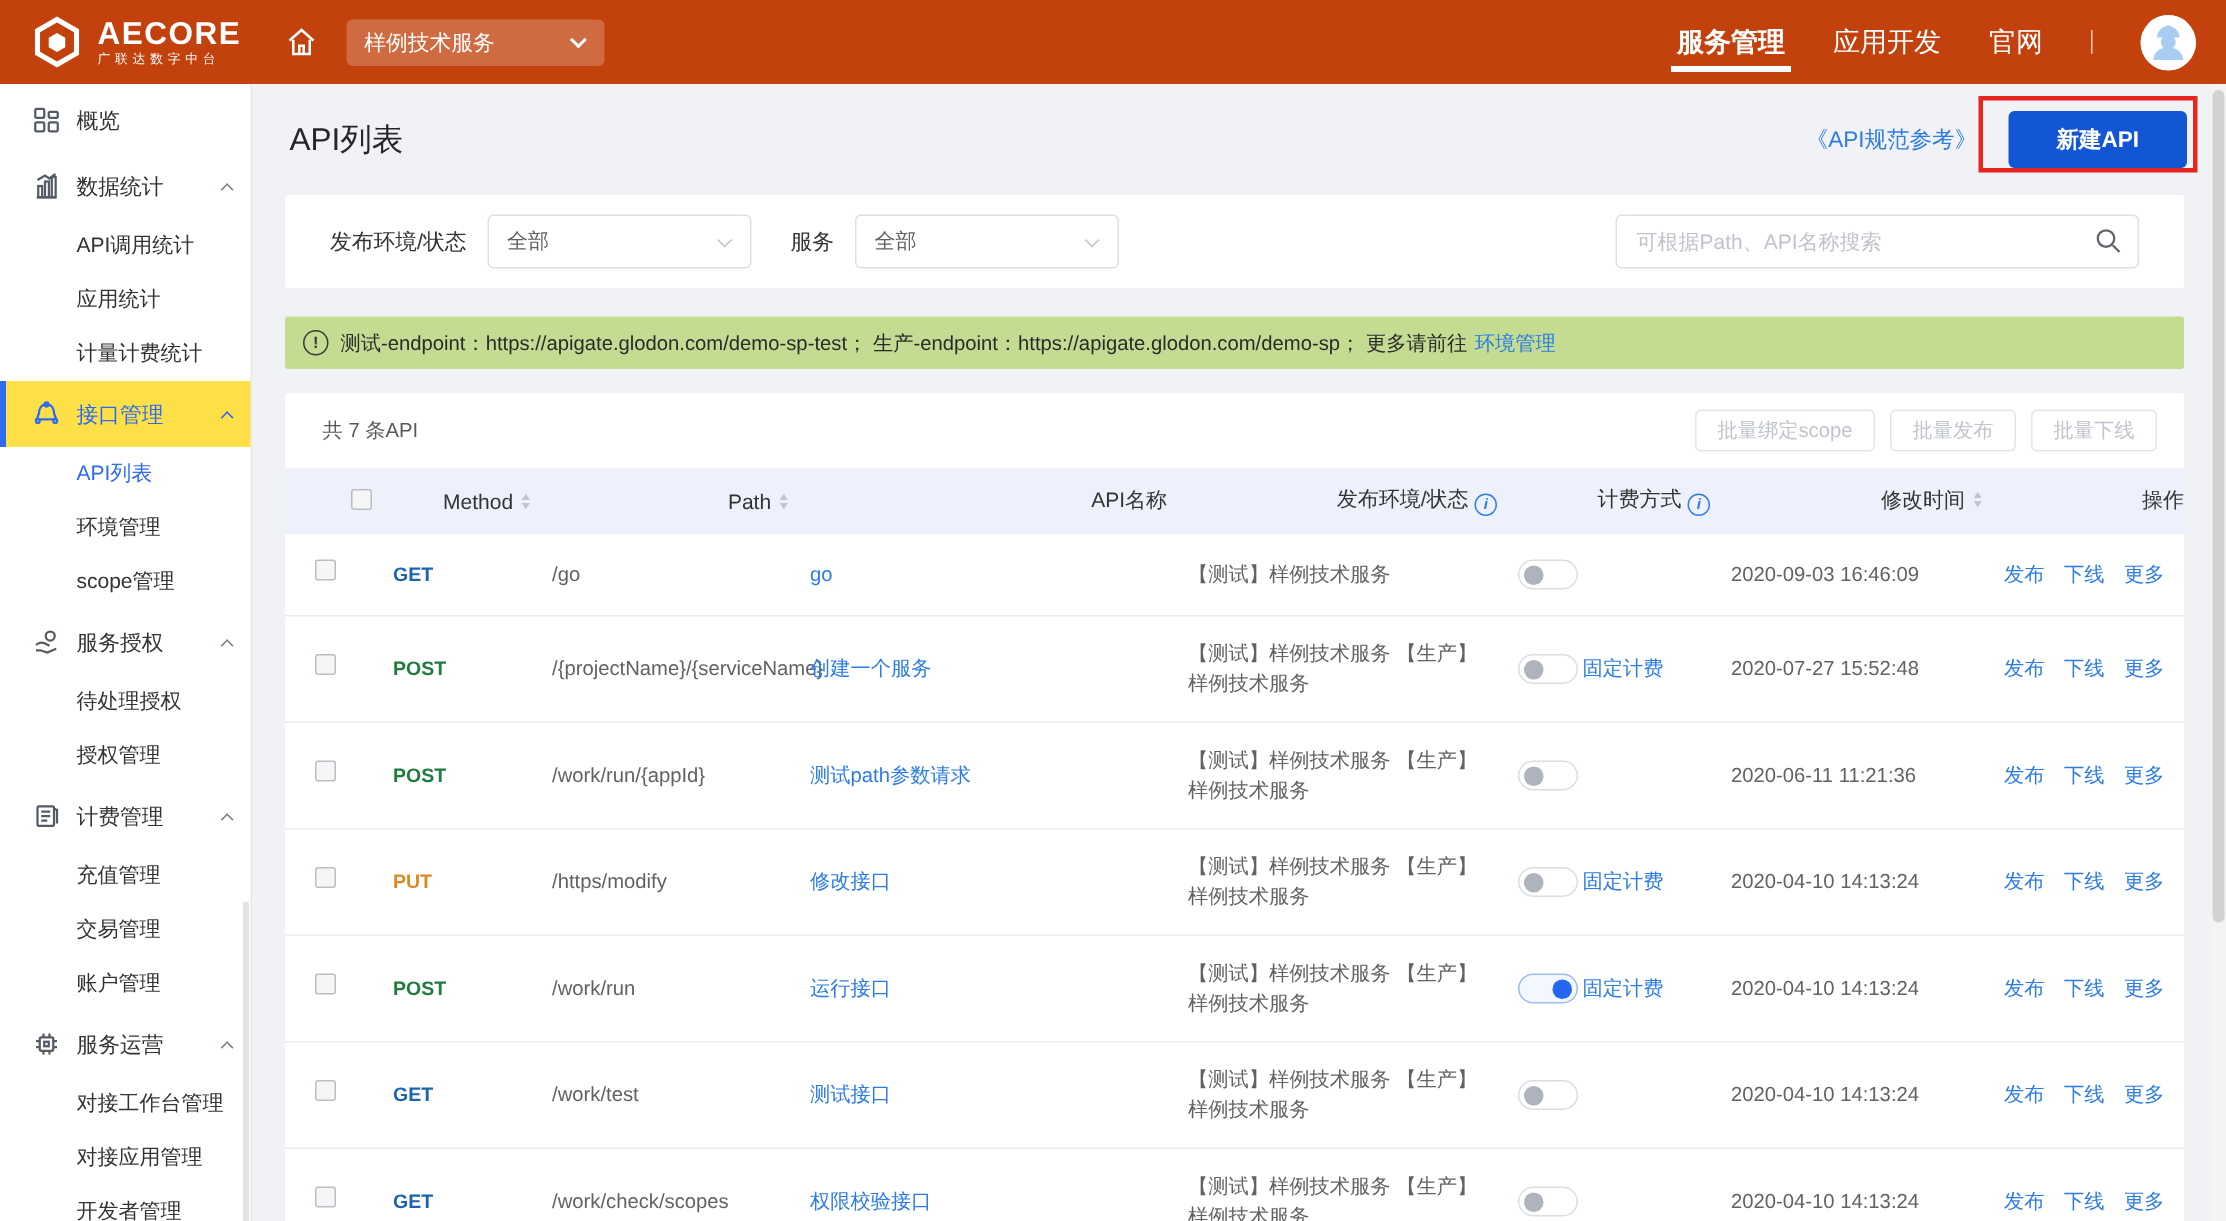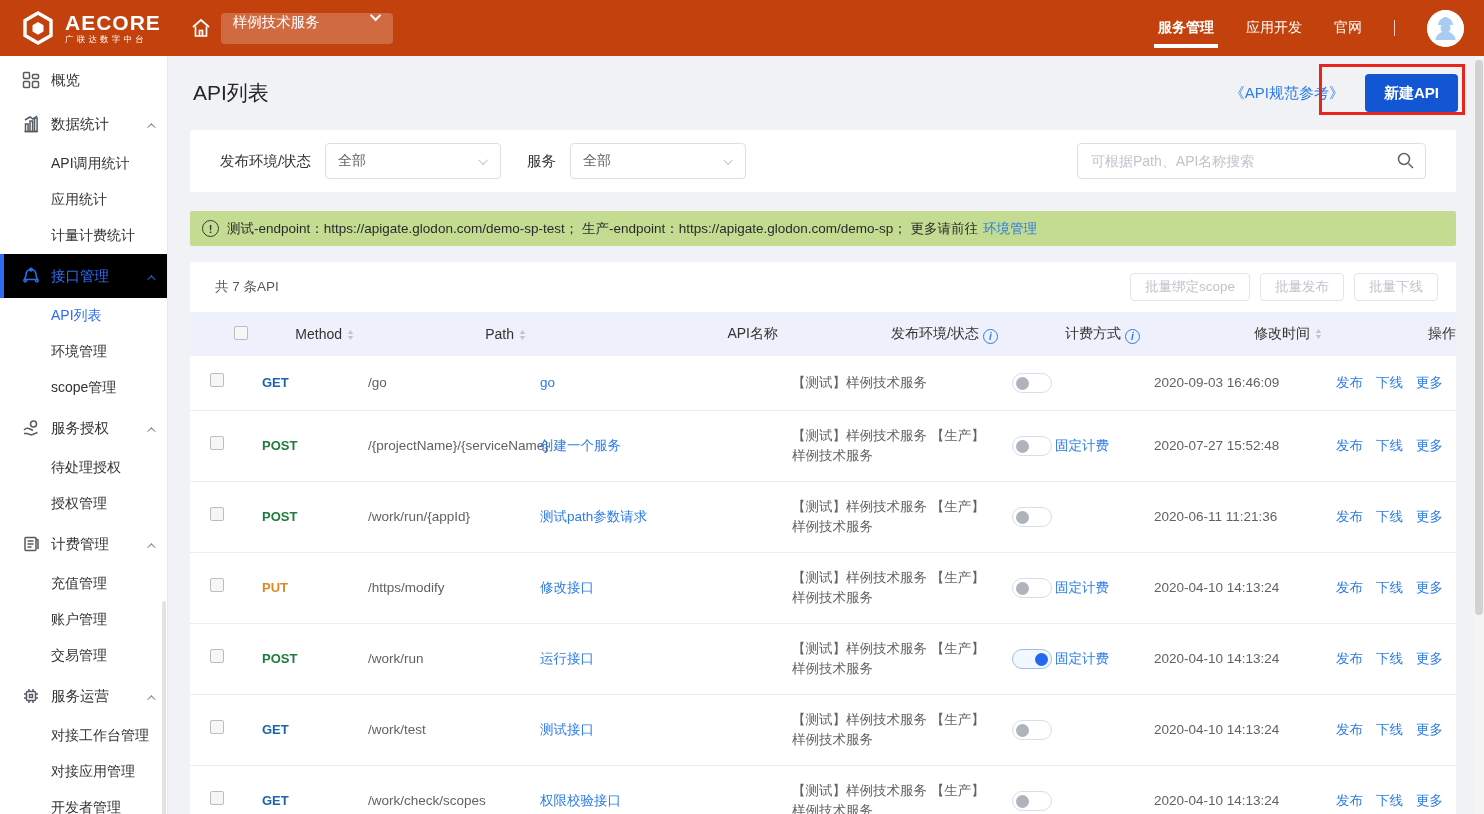--- a/index.html
+++ b/index.html
@@ -6,51 +6,51 @@
   html,body { width:1484px; height:814px; overflow:hidden; }
   body { font-family:"Liberation Sans","DejaVu Sans",sans-serif; background:#f1f2f6; color:#333; position:relative; }
 
   
   .topbar { position:absolute; top:0; left:0; right:0; height:56px; background:#c2410c; display:flex; align-items:center; padding:0 20px; z-index:10; }
   .logo { display:flex; align-items:center; gap:9px; }
   .logo-txt { display:flex; flex-direction:column; }
   .logo-title { color:#fff; font-size:21px; font-weight:bold; letter-spacing:1px; line-height:22px; }
   .logo-sub { color:#fff; font-size:8.5px; letter-spacing:3.2px; line-height:11px; }
   .home-ic { margin-left:28px; display:flex; align-items:center; cursor:pointer; }
-  .ws-select { margin-left:8px; width:172px; height:31px; background:rgba(255,255,255,.22); border-radius:4px; display:flex; justify-content:space-between; padding:0 12px; color:#fff; font-size:14.5px; cursor:pointer; }
+  .ws-select { margin-left:18px; width:172px; height:31px; background:rgba(255,255,255,.22); border-radius:4px; display:flex; align-items:center; justify-content:space-between; padding:0 12px; color:#fff; font-size:14.5px; cursor:pointer; }
   .chev { width:8px; height:8px; border-left:2px solid currentColor; border-bottom:2px solid currentColor; transform:rotate(-45deg) translateY(-2px); display:inline-block; }
   .chev.up { transform:rotate(135deg) translateY(-2px); }
   .top-nav { margin-left:auto; display:flex; align-items:center; gap:32px; }
-  .top-link { color:#fff; font-size:14px; cursor:pointer; position:relative; height:40px; display:flex; align-items:center; }
+  .top-link { color:#fff; font-size:18px; cursor:pointer; position:relative; height:40px; display:flex; align-items:center; }
   .top-link.active { font-weight:bold; }
   .top-link.active::after { content:""; position:absolute; left:-4px; right:-4px; bottom:0; height:4px; background:#fff; }
   .top-divider { width:1px; height:16px; background:rgba(255,255,255,.75); }
   .avatar { width:37px; height:37px; border-radius:50%; background:#fff; display:flex; align-items:center; justify-content:center; overflow:hidden; cursor:pointer; }
 
   
   .sidebar { position:absolute; top:56px; left:0; bottom:0; width:168px; background:#fff; border-right:1px solid #e8e8e8; padding-top:2px; z-index:5; }
   .nav-group { height:44px; display:flex; align-items:center; padding:0 14px 0 21px; font-size:14.5px; color:#333; cursor:pointer; position:relative; }
   .nav-group .nico { width:19px; height:19px; margin-right:11px; display:flex; align-items:center; justify-content:center; color:#555b63; }
   .nav-group .gchev { margin-left:auto; color:#7a7f87; }
   .nav-group .gchev .chev { width:6px; height:6px; border-width:1.5px; }
-  .nav-group.active { background:#000000; color:#2e6bf0;justify-content:center; }
+  .nav-group.active { background:#fde047; color:#2e6bf0;justify-content:center; }
   .nav-group.active .nico { color:#2e6bf0; }
   .nav-group.active .gchev { color:#2e6bf0; }
   .nav-group.active::before { content:""; position:absolute; left:0; top:0; bottom:0; width:4px; background:#2e6bf0; }
   .nav-child { height:36px; display:flex; align-items:center; padding-left:51px; font-size:14px; color:#333; cursor:pointer; }
   .nav-child.sel { color:#2e6bf0; }
   .side-thumb { position:absolute; right:1px; top:545px; width:4px; height:240px; background:#e3e3e3; border-radius:2px; }
 
   
   .main { position:absolute; top:56px; left:168px; right:0; bottom:0; overflow:hidden; }
   .page-header { position:relative; height:74px; display:flex; align-items:center; padding:0 26px 0 25px; }
   .page-title { font-size:21px; font-weight:500; color:#262626; }
   .hdr-right { margin-left:auto; display:flex; align-items:center; gap:21px; }
   .spec-link { color:#2d7ce5; font-size:15px; cursor:pointer; }
-  .btn-primary { background:#1256d4; color:#fff; border:none; border-radius:4px; height:38px; padding:0 19px; font-size:15px; font-weight:bold; font-family:inherit; cursor:pointer; }
+  .btn-primary { background:#1256d4; color:#fff; border:none; border-radius:4px; height:38px; padding:0 32px; font-size:15px; font-weight:bold; font-family:inherit; cursor:pointer; }
   .annot-box { position:absolute; top:8px; right:19px; width:146px; height:51px; border:3px solid #e8251d; pointer-events:none; z-index:20; }
 
   
   .filter-card { margin:0 28px 0 22px; background:#fff; height:62px; border-radius:2px; display:flex; align-items:center; padding:0 30px; }
   .f-label { font-size:14.5px; color:#333; margin-right:14px; }
   .select { width:176px; height:36px; border:1px solid #dcdfe6; border-radius:4px; display:flex; align-items:center; justify-content:space-between; padding:0 12px; font-size:14px; color:#606266; cursor:pointer; background:#fff; }
   .select .chev { border-color:#c0c4cc; width:7px; height:7px; border-width:1.5px; }
   .f-gap { width:26px; }
   .search-wrap { margin-left:auto; position:relative; }
   .search-input { width:349px; height:36px; border:1px solid #dcdfe6; border-radius:4px; padding:0 38px 0 13px; font-size:14px; color:#333; font-family:inherit; outline:none; }
@@ -205,22 +205,22 @@
       <svg width="18" height="18" viewBox="0 0 18 18" fill="none" stroke="currentColor" stroke-width="1.5">
           <rect x="3" y="2.5" width="11" height="13" rx="1"></rect>
           <path d="M5.5 6 h6 M5.5 9 h6 M5.5 12 h4"></path>
           <path d="M14 4 l2 1 v9"></path>
         </svg>
     </span>
     <span>计费管理</span>
     <span class="gchev"><span class="chev up"></span></span>
   </div>
   <div class="nav-child">充值管理</div>
+  <div class="nav-child">交易管理</div>
   <div class="nav-child">账户管理</div>
-  <div class="nav-child">交易管理</div>
 
   <div class="nav-group">
     <span class="nico">
       <svg width="18" height="18" viewBox="0 0 18 18" fill="none" stroke="currentColor" stroke-width="1.5">
           <rect x="4.5" y="4.5" width="9" height="9" rx="1"></rect>
           <path d="M7 4.5 V2 M11 4.5 V2 M7 16 V13.5 M11 16 V13.5 M4.5 7 H2 M4.5 11 H2 M16 7 H13.5 M16 11 H13.5"></path>
           <rect x="7.5" y="7.5" width="3" height="3"></rect>
         </svg>
     </span>
     <span>服务运营</span>

